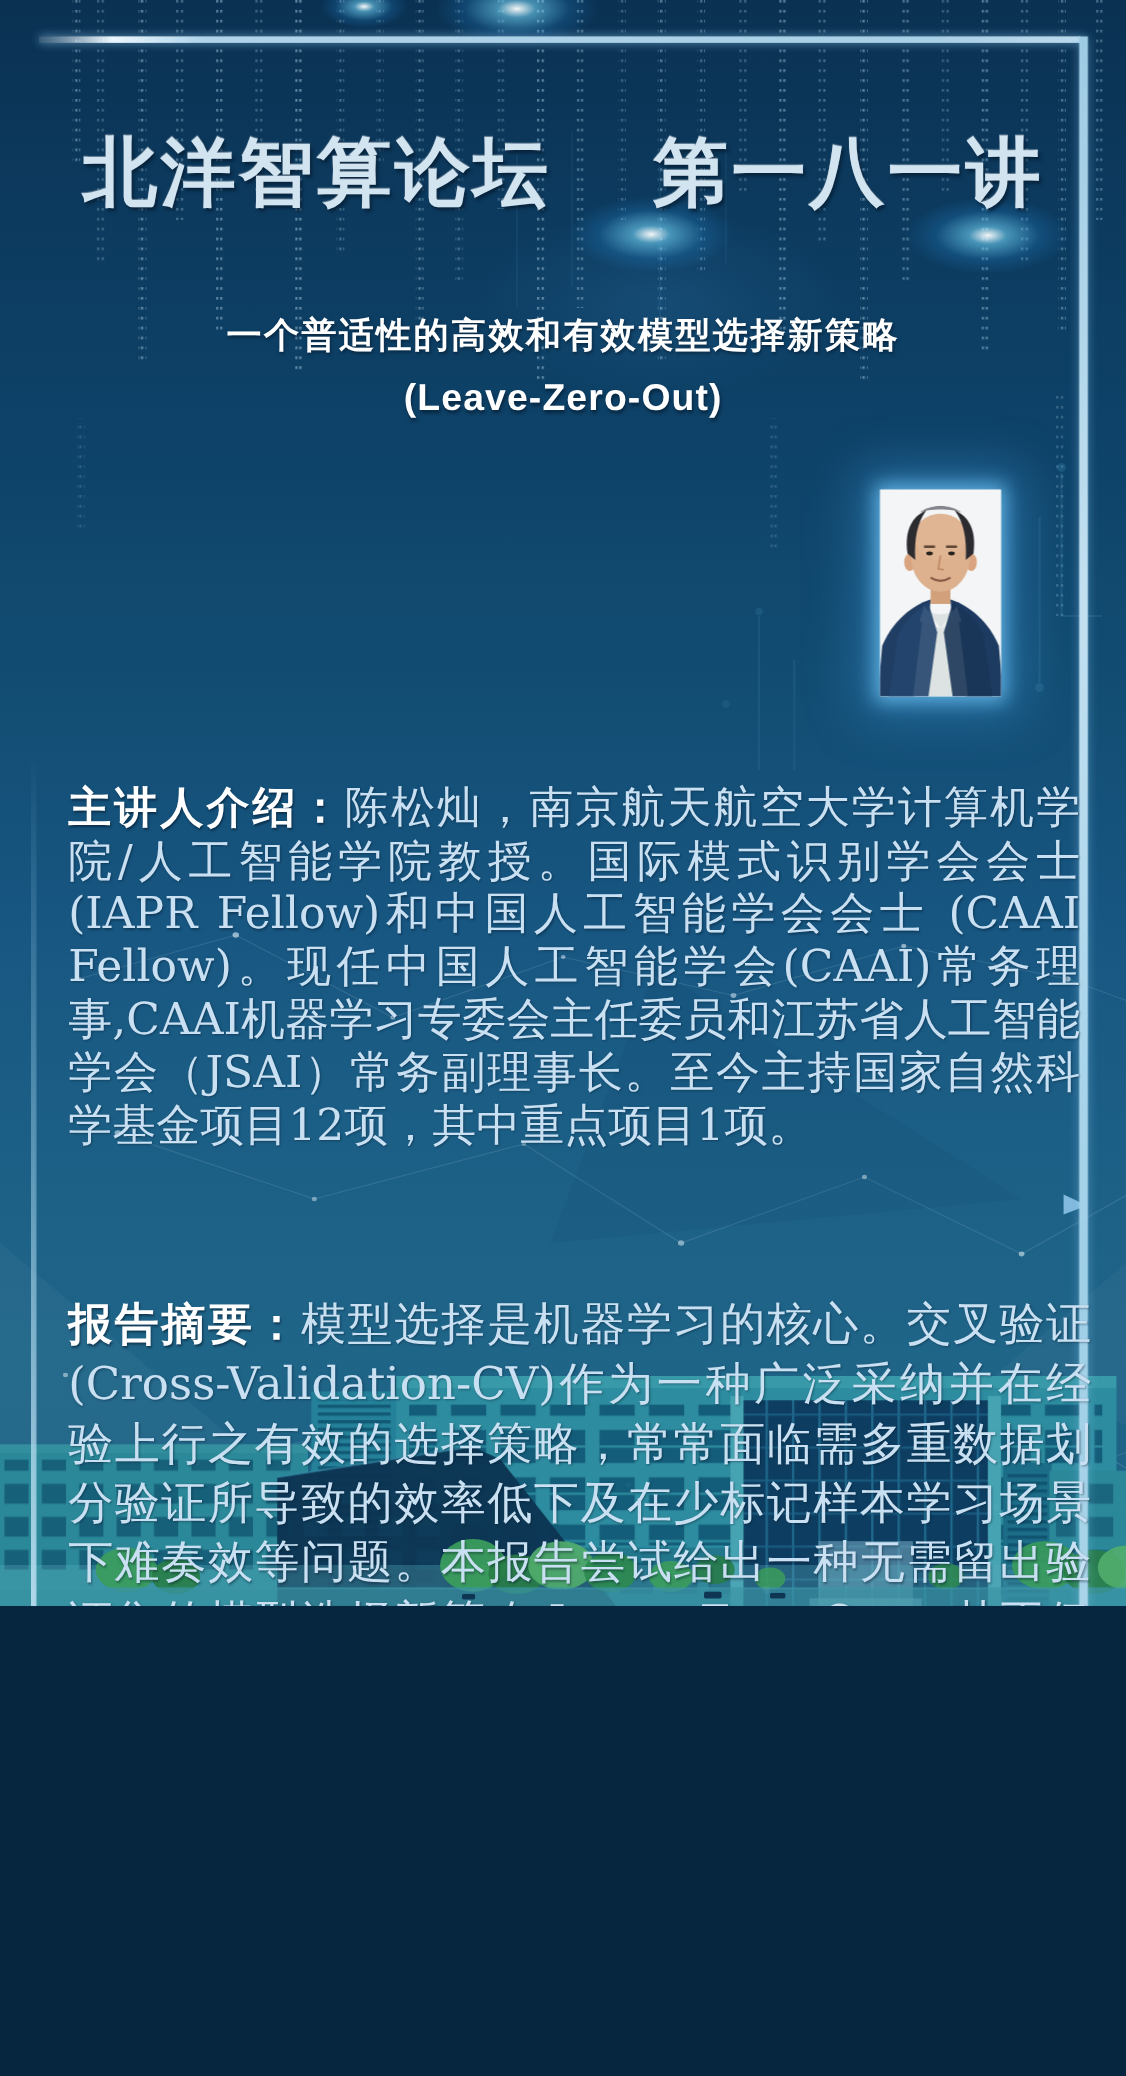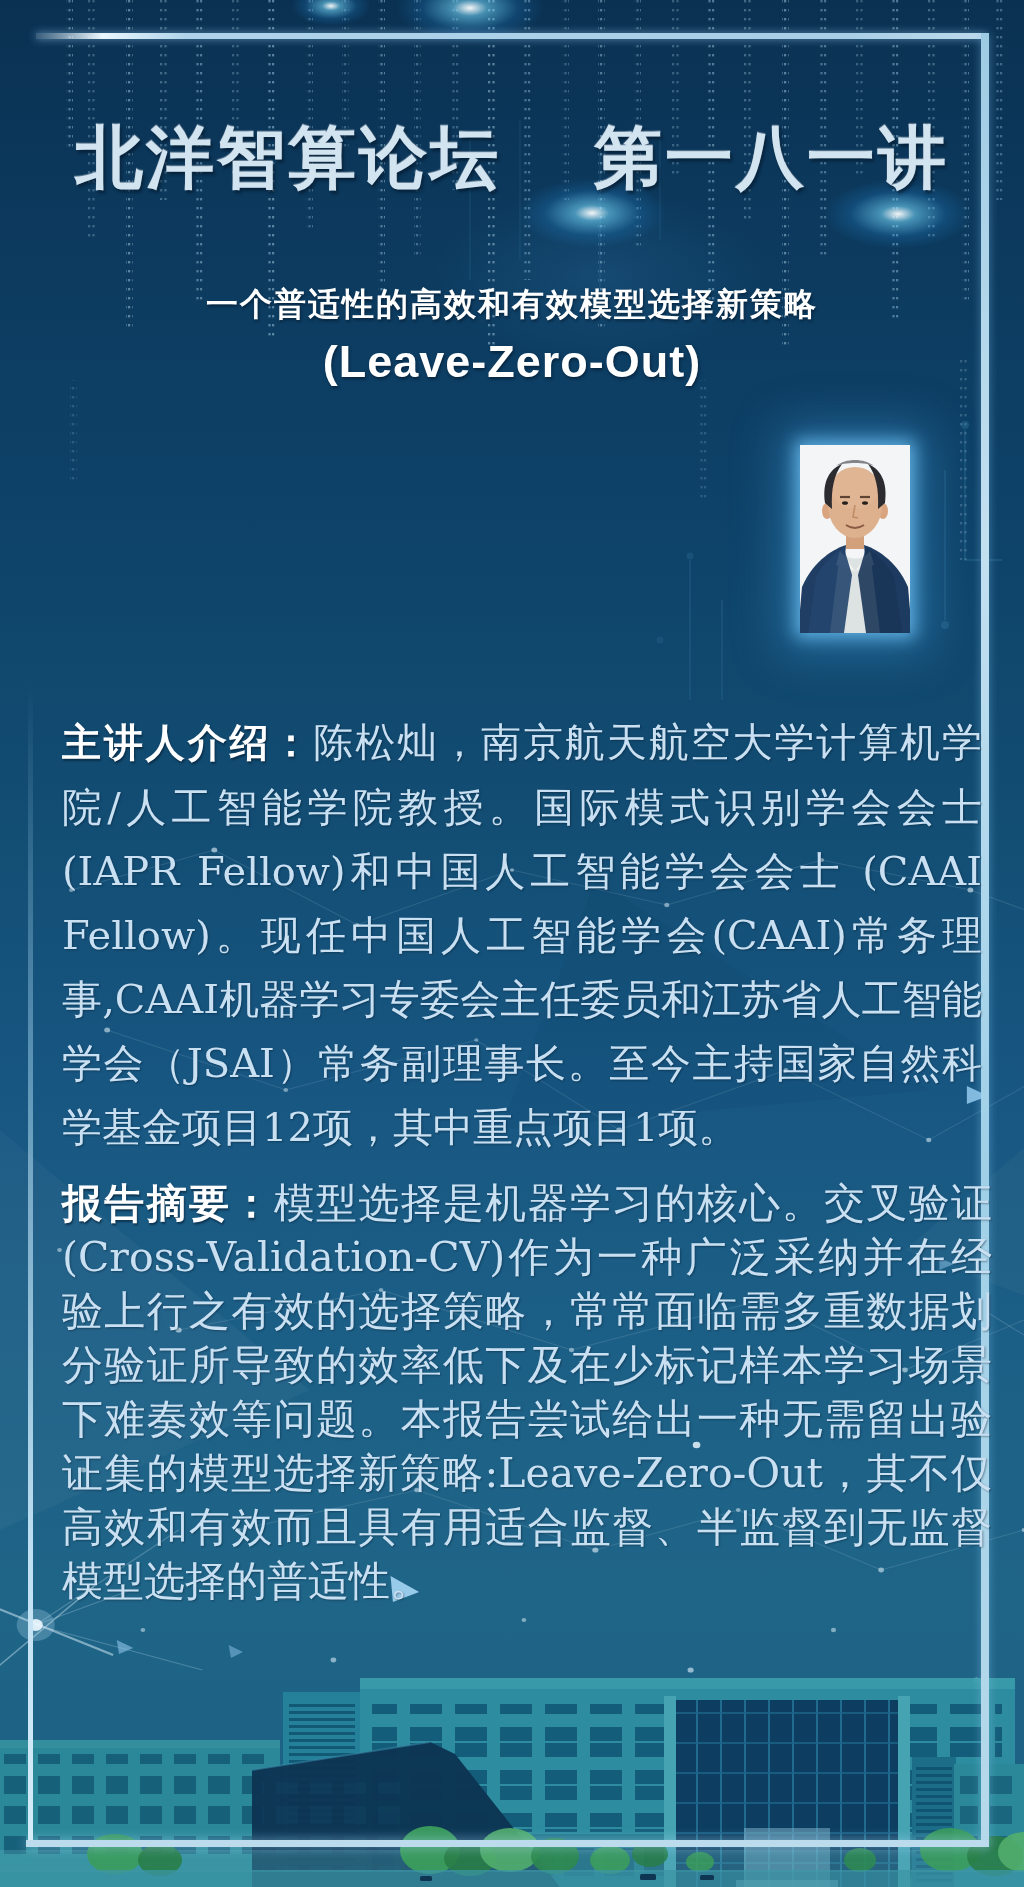--- a/index.html
+++ b/index.html
@@ -1,17 +1,17 @@
 <!DOCTYPE html>
 <html><head>
 <meta charset="utf-8">
 <style>
   html,body{margin:0;padding:0;background:#06263f;}
   .poster{
-    position:relative;width:1024px;height:1887px;overflow:hidden;
+    position:relative;width:1024px;height:1460px;overflow:hidden;
     font-family:"Liberation Sans",sans-serif;
     background:linear-gradient(180deg,#0a3152 0%,#0c3a5e 13%,#0e4268 27%,#124c72 42%,#175681 57%,#1c5f86 71%,#1f6588 84%,#1c6184 100%);
   }
   .bokeh{position:absolute;left:430px;top:190px;width:340px;height:170px;border-radius:50%;
     background:radial-gradient(ellipse at center,rgba(70,150,210,.16),transparent 70%);}
   svg.layer{position:absolute;left:0;}
   #matrix{top:0;}
   #constellation{top:830px;}
   #building{bottom:0;}
   
@@ -38,35 +38,35 @@
   .forum-title{
     position:absolute;top:116px;left:0;width:100%;margin:0;text-align:center;
     font-weight:bold;font-size:68px;line-height:82px;letter-spacing:3px;white-space:nowrap;
     color:#d3e4f1;
     text-shadow:0 -1px 1px rgba(255,255,255,.4),2px 3px 3px rgba(5,25,45,.65);
   }
   
   .lecture-title{position:absolute;top:276px;left:0;width:100%;text-align:center;color:#ffffff;
     text-shadow:1px 2px 3px rgba(4,22,40,.6);}
   .lt1{font-weight:bold;font-size:32px;line-height:56px;letter-spacing:2px;white-space:nowrap;}
-  .lt2{font-weight:bold;font-size:45px;line-height:52px;letter-spacing:1px;margin-top:4px;}
+  .lt2{font-weight:bold;font-size:34px;line-height:52px;letter-spacing:1px;margin-top:4px;}
   
   .info{position:absolute;left:74px;top:479px;color:#ffffff;
     text-shadow:1px 2px 2px rgba(4,22,40,.55);}
   .info .row{height:45px;line-height:44px;font-size:34px;font-weight:bold;white-space:nowrap;}
   .ilabel{display:inline-block;}
   .ivalue{margin-left:8px;}
   
   .photo{position:absolute;left:800px;top:445px;width:110px;height:188px;background:#f4f6f6;
     box-shadow:0 0 16px 5px rgba(110,195,245,.8),0 0 44px 20px rgba(70,160,225,.38);}
   .photo svg{display:block;}
   
   .para{position:absolute;margin:0;font-family:"DejaVu Serif","Liberation Serif",serif;
     color:#c9e0f2;text-shadow:1px 1px 2px rgba(4,22,40,.4);text-align:justify;}
-  .bio{left:62px;top:710px;width:920px;font-size:40px;line-height:64px;}
+  .bio{left:62px;top:710px;width:920px;font-size:40px;line-height:48px;}
   .abstract{left:62px;top:1176px;width:930px;font-size:41px;line-height:54px;}
   .plabel{font-family:"Liberation Sans",sans-serif;font-weight:bold;color:#ffffff;
     letter-spacing:1px;text-shadow:1px 2px 2px rgba(4,22,40,.55);}
   .bio .plabel{font-size:39px;}
   .abstract .plabel{font-size:40px;}
 </style>
 </head>
 <body>
 
 <div class="poster">

